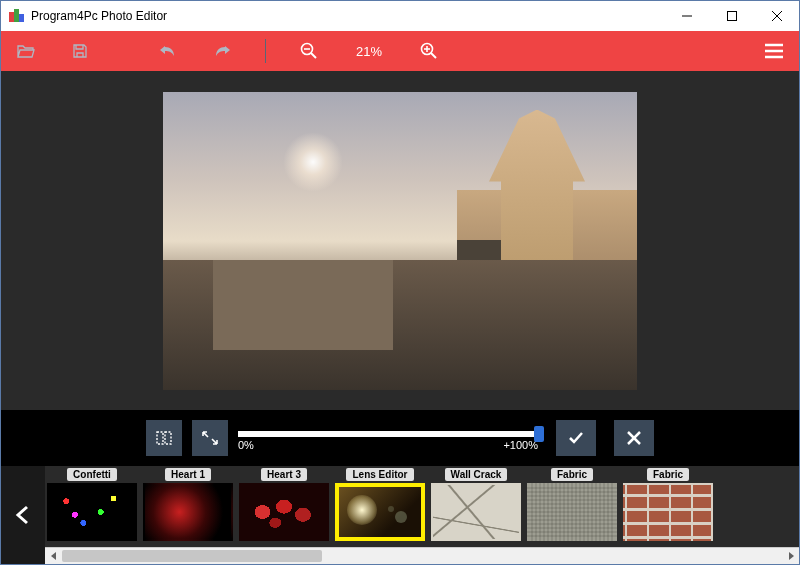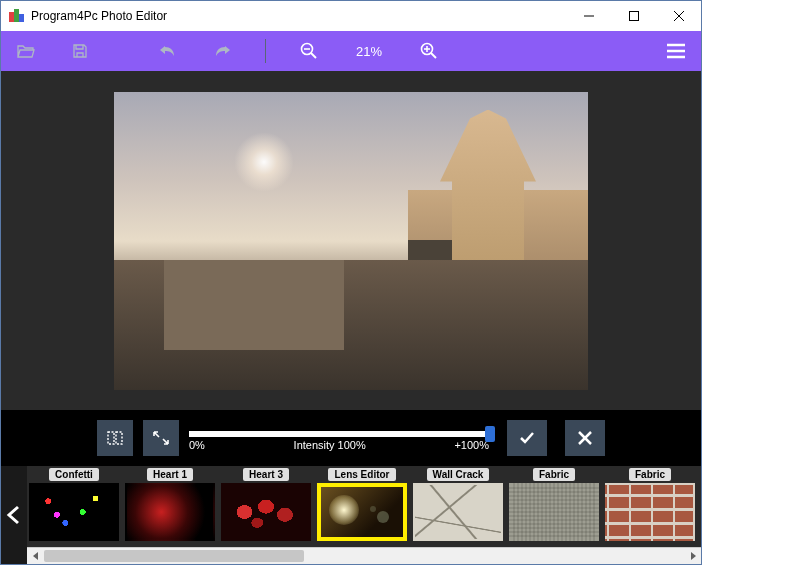--- a/index.html
+++ b/index.html
@@ -1,29 +1,29 @@
 <!DOCTYPE html>
 <html><head>
 <meta charset="utf-8">
 <style>
   * { box-sizing: border-box; margin: 0; padding: 0; }
   html, body { width: 800px; height: 565px; overflow: hidden; font-family: "Segoe UI", Tahoma, sans-serif; background: #fff; }
-  .window { width: 702px; height: 565px; border: 1px solid #5a7aa8; display: flex; flex-direction: column; background: #fff; }
+  .window { width: 800px; height: 565px; border: 1px solid #5a7aa8; display: flex; flex-direction: column; background: #fff; }
 
   
   .titlebar { height: 30px; display: flex; align-items: center; justify-content: space-between; background: #fff; }
   .title-left { display: flex; align-items: center; gap: 6px; padding-left: 8px; }
   .app-icon { width: 16px; height: 16px; display: inline-block; }
   .title-text { font-size: 12px; color: #000; }
   .title-right { display: flex; height: 100%; }
   .win-btn { width: 45px; height: 100%; display: flex; align-items: center; justify-content: center; color: #000; background: transparent; border: none; }
   .win-btn svg { width: 10px; height: 10px; }
 
   
-  .toolbar { height: 40px; background: #8b5cf6; display: flex; align-items: center; padding: 0 8px; gap: 20px; }
+  .toolbar { height: 40px; background: #ef4444; display: flex; align-items: center; padding: 0 8px; gap: 20px; }
   .tool-btn { width: 34px; height: 30px; display: flex; align-items: center; justify-content: center; color: #b8c4d0; }
   .tool-sep { width: 1px; height: 24px; background: #586676; margin: 0 6px; }
   .zoom-text { color: #fff; font-size: 13px; padding: 0 10px; }
   .spacer { flex: 1; }
   .hamburger { width: 34px; height: 30px; display: flex; align-items: center; justify-content: center; color: #fff; }
 
   
   .canvas-area { flex: 1; background: #2a2a2a; display: flex; align-items: center; justify-content: center; position: relative; min-height: 0; }
   .photo { width: 474px; height: 298px; position: relative; overflow: hidden; background: linear-gradient(to bottom, #a8a9b5 0%, #cfc4bc 30%, #e8dcc8 50%, #9a8a78 65%, #5a5048 100%); }
   
@@ -208,21 +208,20 @@
           <path d="M2 2l5 5M2 2v4M2 2h4 M16 14l-5-5M16 14v-4M16 14h-4" fill="none" stroke="#fff" stroke-width="1.6"></path>
         </svg>
     </div>
     <div class="slider-wrap">
       <div class="slider">
         <div class="slider-fill"></div>
         <div class="slider-thumb"></div>
       </div>
       <div class="slider-labels">
         <span>0%</span>
-        <span class="mid">Intensity  100%</span>
         <span>+100%</span>
       </div>
     </div>
     <div class="confirm-btn">
       <svg viewBox="0 0 18 18">
           <path d="M3 9l4 4 8-9" fill="none" stroke="#fff" stroke-width="2.5"></path>
         </svg>
     </div>
     <div class="confirm-btn">
       <svg viewBox="0 0 18 18">

